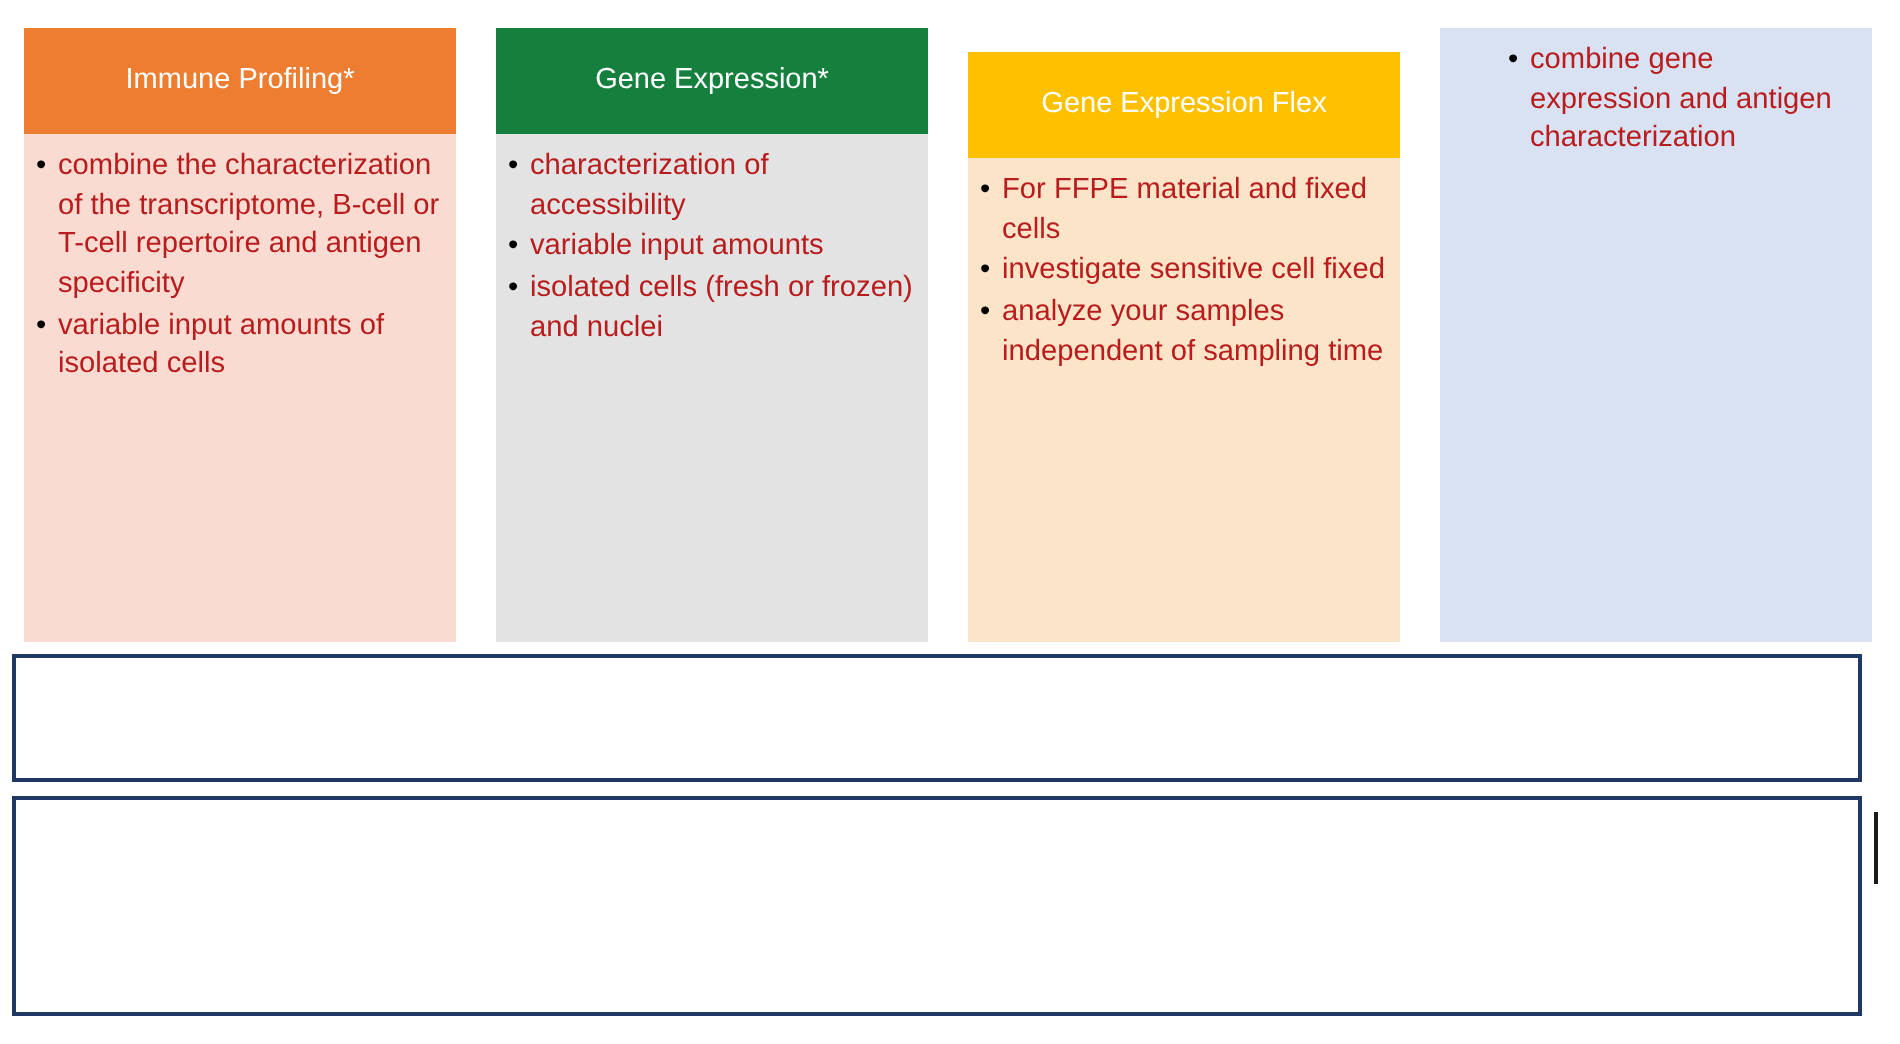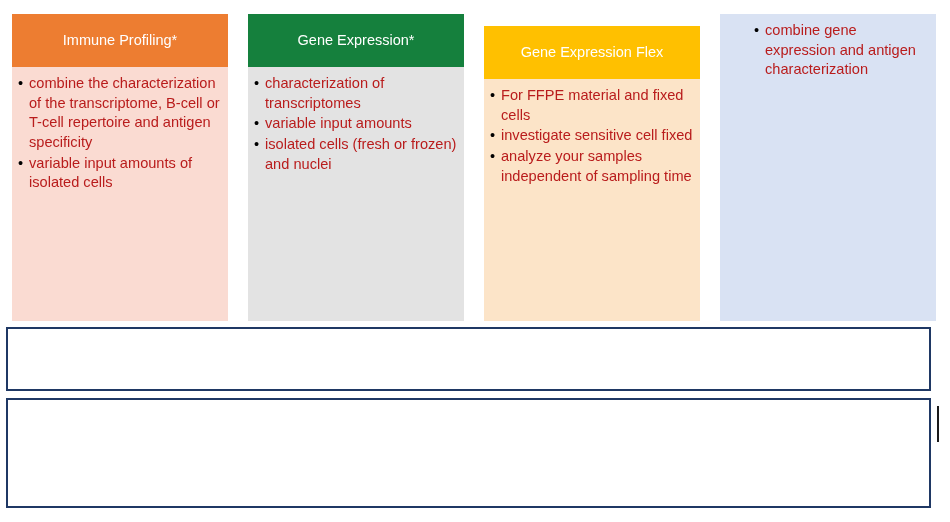--- a/index.html
+++ b/index.html
@@ -125,21 +125,21 @@
           <li>variable input amounts of isolated cells</li>
         </ul>
       </div>
     </div>
     <div class="column">
       <div class="col-header" style="background: #15803d;">
         <span>Gene Expression*</span>
       </div>
       <div class="col-body" style="background: rgb(227, 227, 227);">
         <ul class="bullets">
-          <li>characterization of transcriptomes</li>
+          <li>characterization of accessibility</li>
           <li>variable input amounts</li>
           <li>isolated cells (fresh or frozen) and nuclei</li>
         </ul>
       </div>
     </div>
     <div class="column">
       <div class="col-header" style="background: rgb(255, 192, 0); margin-top: 12px;">
         <span>Gene Expression Flex</span>
       </div>
       <div class="col-body" style="background: rgb(252, 228, 200);">

